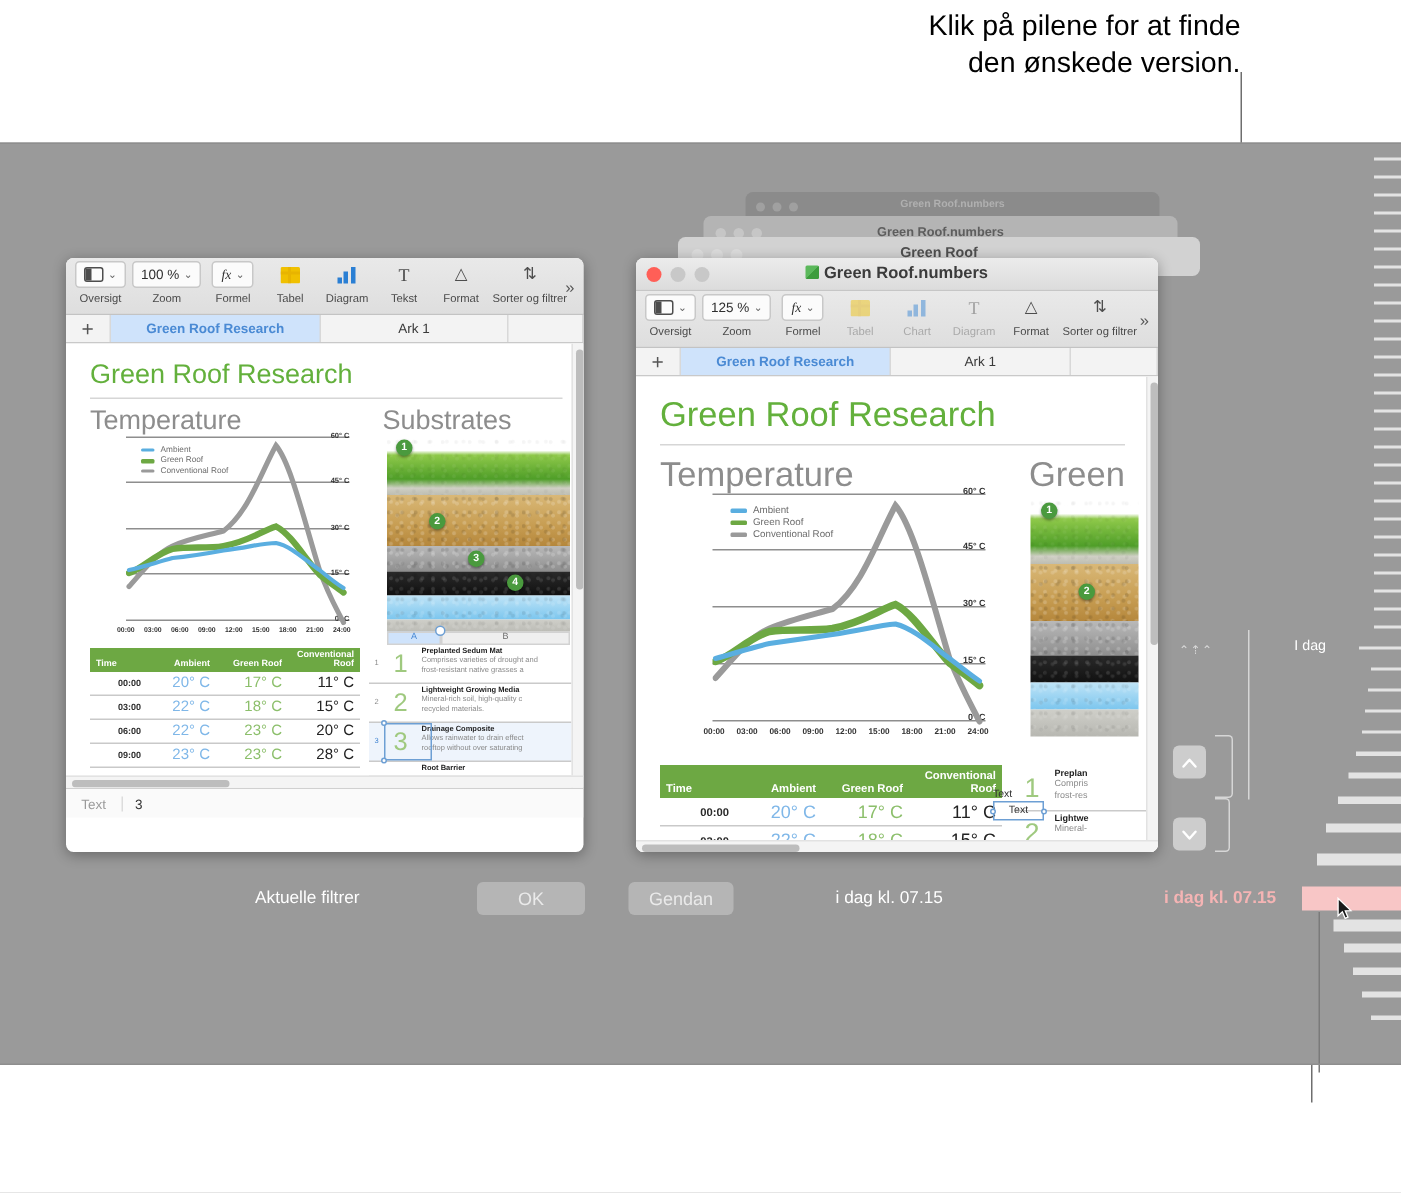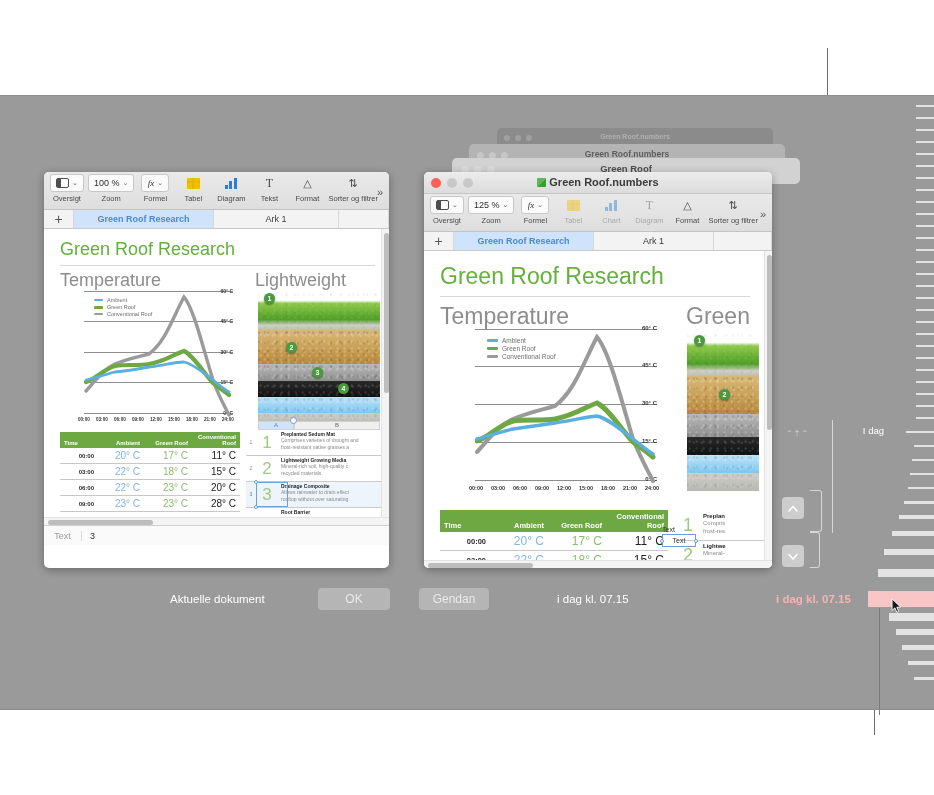--- a/index.html
+++ b/index.html
@@ -234,20 +234,22 @@
   .ruler-stem { position:absolute; background:#7a7a7a; width:1.5px; }
   .cursor { position:absolute; width:11px; height:16px; }
 
   .sep-line { position:absolute; background:#8e8e8e; }
 </style>
 </head>
 <body>
 
 <div id="root">
 
+  <div class="caption" id="caption-top">Klik på pilene for at finde
+den ønskede version.</div>
   <div class="leader" id="leader-top"></div>
 
   <div class="leader" id="leader-bottom"></div>
 
   <div id="desk"></div>
 
   <div class="ghost" style="left:497px; top:128px; width:276px; height:22px; background:#8b8b8b;">
     <div class="gl" style="left:7px; top:7px;">
       <i style="width:6px;height:6px;background:#a0a0a0;"></i>
       <i style="width:6px;height:6px;background:#a0a0a0;"></i>
@@ -611,21 +613,21 @@
           <div class="xlab" style="left:30px; font-size:4.6px;">06:00</div>
           <div class="xlab" style="left:48px; font-size:4.6px;">09:00</div>
           <div class="xlab" style="left:66px; font-size:4.6px;">12:00</div>
           <div class="xlab" style="left:84px; font-size:4.6px;">15:00</div>
           <div class="xlab" style="left:102px; font-size:4.6px;">18:00</div>
           <div class="xlab" style="left:120px; font-size:4.6px;">21:00</div>
           <div class="xlab" style="left:138px; font-size:4.6px;">24:00</div>
         </div>
       </div>
 
-      <div class="sec-title" style="position:absolute; left:211px; top:41px; font-size:18px;">Lightweight</div>
+      <div class="sec-title" style="position:absolute; left:211px; top:41px; font-size:18px;">Substrates</div>
 
       <div style="position:absolute; left:214px; top:63px; width:122px;">
         <div class="strip s-grass" style="height:38px;">
           <span class="noise" style="opacity:.18"></span>
           <span class="badge" style="left:6px; top:1px; width:11px; height:11px; font-size:7px;">1</span>
         </div>
         <div class="strip s-soil" style="height:34px;">
           <span class="noise"></span>
           <span class="badge" style="left:28px; top:12px; width:11px; height:11px; font-size:7px;">2</span>
         </div>
@@ -740,21 +742,21 @@
       </div>
     </div>
 
     <div class="fbar">
       <div class="fbar-l">Text</div>
       <div class="fbar-v">3</div>
     </div>
   </div>
 
   <div class="botbar">
-    <div class="bb-txt" style="left:170px; top:8px;">Aktuelle dokument</div>
+    <div class="bb-txt" style="left:170px; top:8px;">Aktuelle filtrer</div>
     <div class="bb-btn" style="left:318px; top:3px; width:72px;">OK</div>
     <div class="bb-btn" style="left:419px; top:3px; width:70px;">Gendan</div>
     <div class="bb-txt" style="left:557px; top:8px;">i dag kl. 07.15</div>
     <div class="bb-txt bb-date-hl" style="left:776px; top:8px; font-size:11.5px;">i dag kl. 07.15</div>
   </div>
 
   <div>
     <div style="position:absolute; left:786px; top:429px; font-size:8px; color:#d8d8d8; letter-spacing:1px;">⌃⇡⌃</div>
 
     <div class="stemline" style="left:832px; top:420px; height:113px;"></div>

